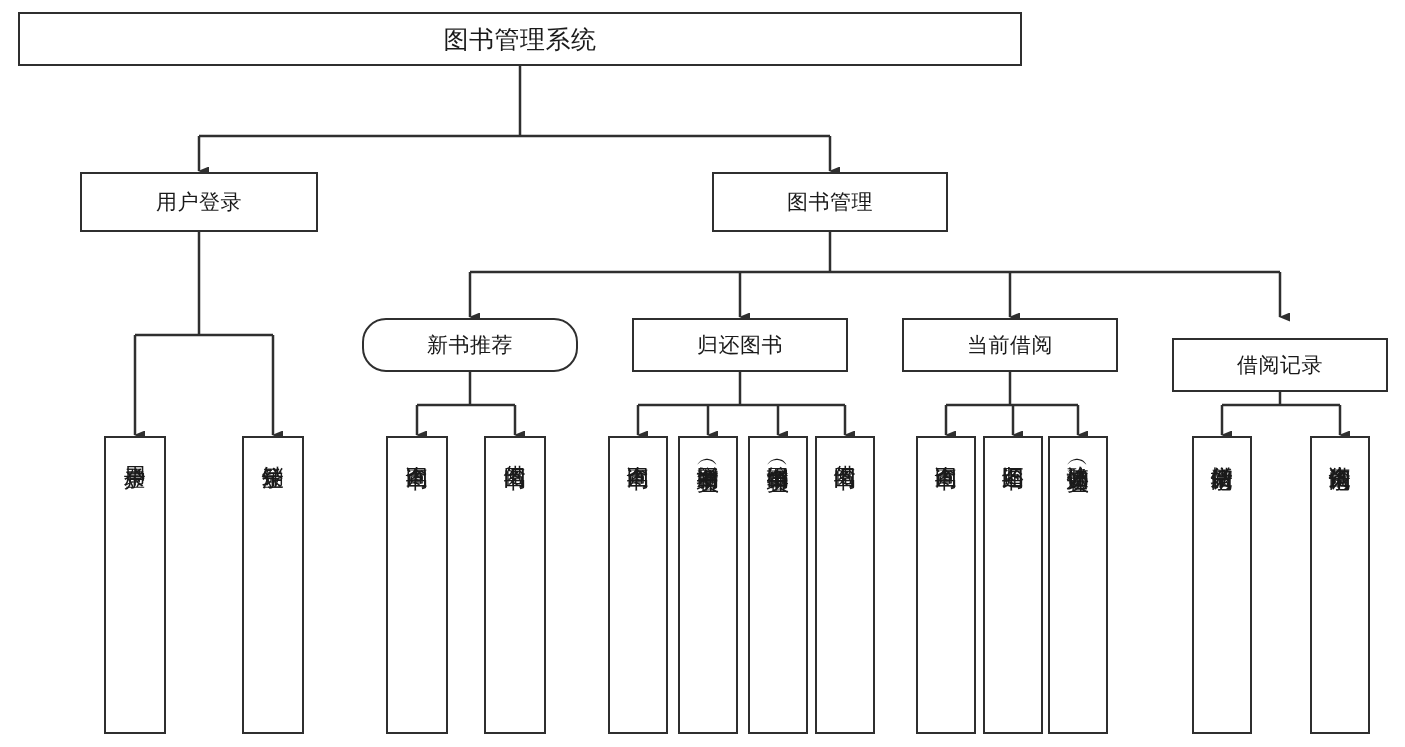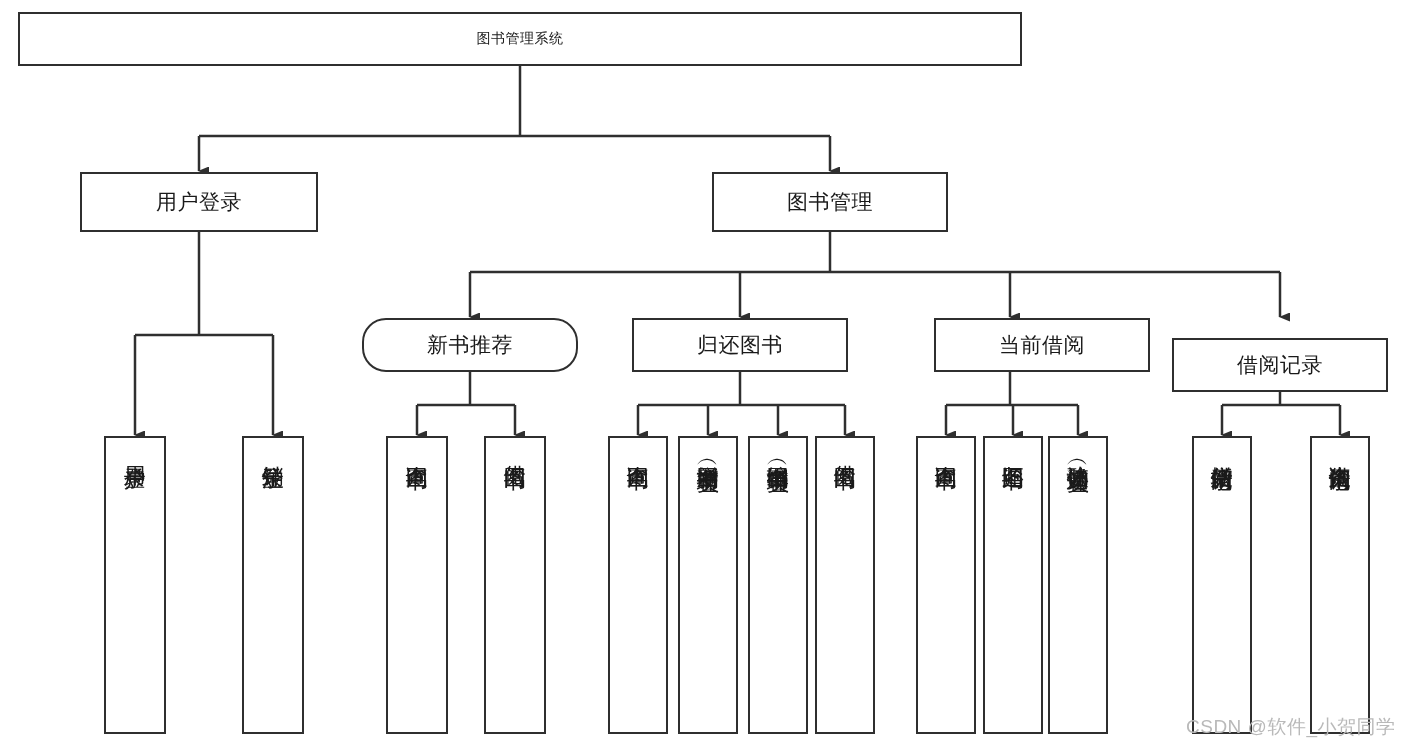--- a/index.html
+++ b/index.html
@@ -35,21 +35,21 @@
     text-align: center;
     line-height: 1.12;
     letter-spacing: 0.5px;
     color: #1a1a1a;
     white-space: pre;
   }
   .node-h .node-label {
     font-size: 21px;
   }
   .node-root .node-label {
-    font-size: 14px;
+    font-size: 25px;
   }
   .node-v {
     padding: 10px 0 10px 0;
     align-items: flex-start;
   }
   .node-v .node-label {
     writing-mode: vertical-rl;
     text-orientation: upright;
     font-size: 22px;
     line-height: 1.25;
@@ -132,21 +132,21 @@
   <div class="node node-h" style="left: 712px; top: 172px; width: 236px; height: 60px;">
     <span class="node-label">图书管理</span>
   </div>
 
   <div class="node node-h" style="left: 362px; top: 318px; width: 216px; height: 54px; border-radius: 24px;">
     <span class="node-label">新书推荐</span>
   </div>
   <div class="node node-h" style="left: 632px; top: 318px; width: 216px; height: 54px;">
     <span class="node-label">归还图书</span>
   </div>
-  <div class="node node-h" style="left: 902px; top: 318px; width: 216px; height: 54px; margin-left: 32px;">
+  <div class="node node-h" style="left: 902px; top: 318px; width: 216px; height: 54px;">
     <span class="node-label">当前借阅</span>
   </div>
   <div class="node node-h" style="left: 1172px; top: 318px; width: 216px; height: 54px; margin-top: 20px;">
     <span class="node-label">借阅记录</span>
   </div>
 
   <div class="node node-v" style="left: 104px; top: 436px; width: 62px; height: 298px;">
     <span class="node-label">用户登录</span>
   </div>
   <div class="node node-v" style="left: 242px; top: 436px; width: 62px; height: 298px;">
@@ -179,15 +179,14 @@
   <div class="node node-v" style="left: 1048px; top: 436px; width: 60px; height: 298px;">
     <span class="node-label">确认归还（管理员）</span>
   </div>
   <div class="node node-v" style="left: 1192px; top: 436px; width: 60px; height: 298px;">
     <span class="node-label">新增借阅记录</span>
   </div>
   <div class="node node-v" style="left: 1310px; top: 436px; width: 60px; height: 298px;">
     <span class="node-label">查询借阅记录</span>
   </div>
 
-  <div class="watermark">CSDN @软件_小贺同学</div>
 
 </div>
 
 </body></html>

